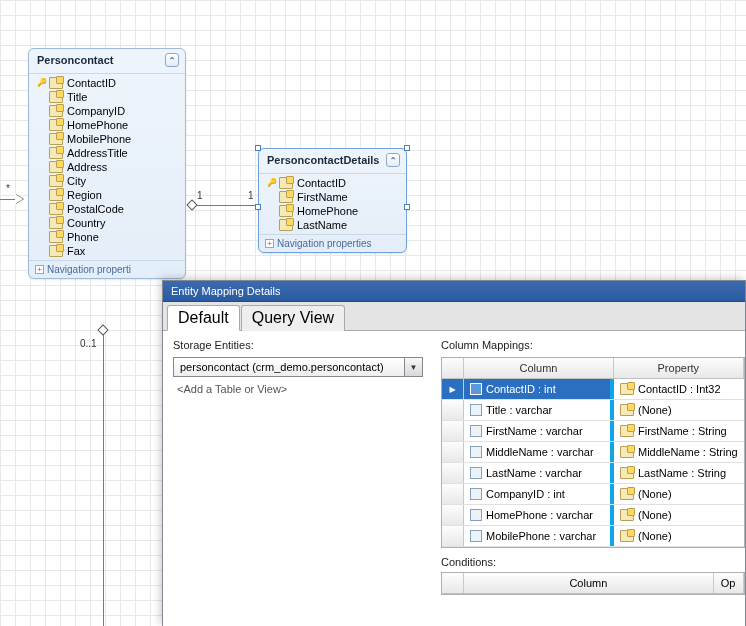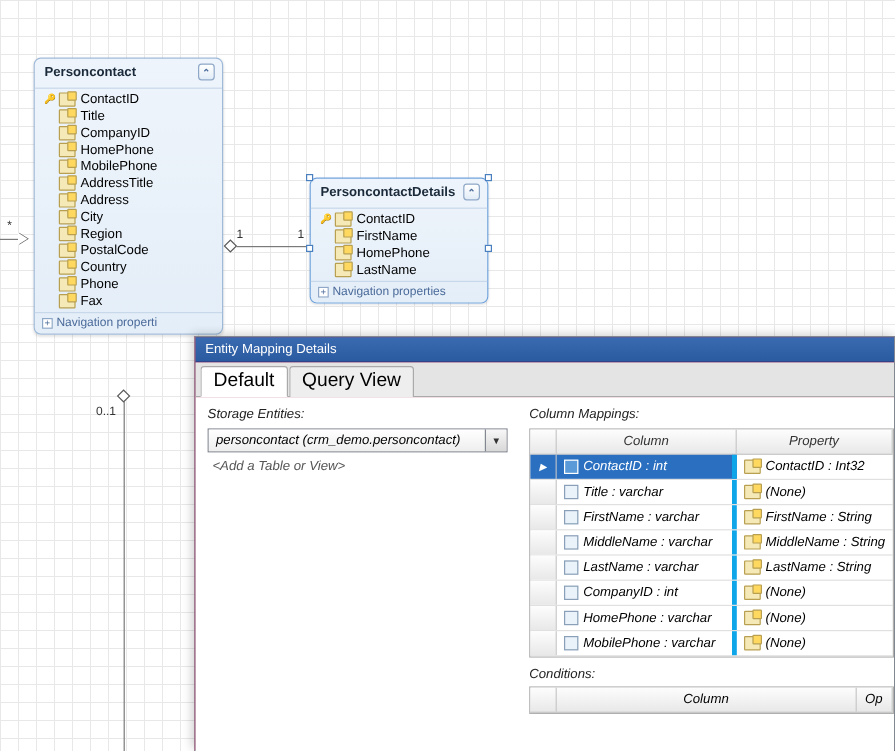--- a/index.html
+++ b/index.html
@@ -121,21 +121,21 @@
     font-size: 10px;
     color: #333;
   }
 
   .panel {
     position: absolute;
     left: 162px;
     top: 280px;
     right: 0;
     bottom: 0;
-    background: #be185d;
+    background: #6d28d9;
     border: 1px solid #828790;
     box-shadow: -2px -2px 8px rgba(0,0,0,0.2);
   }
   .panel-title {
     background: linear-gradient(to bottom, #3a6bb0, #2a5aa0);
     color: #fff;
     padding: 4px 8px;
     font-size: 11px;
     border-bottom: 1px solid #1a4a8a;
   }
@@ -157,21 +157,20 @@
     top: 1px;
     cursor: pointer;
   }
   .tab.active { background: #fff; border-bottom: 1px solid #fff; }
   .panel-body {
     display: flex;
     padding: 8px 10px;
     gap: 18px;
     background: #fff;
     height: calc(100% - 48px);
-    font-style: italic;
   }
   .pleft { flex: 0 0 250px; }
   .pright { flex: 1; display: flex; flex-direction: column; }
   .plabel { margin-bottom: 6px; color: #222; }
   .storage-select {
     display: flex;
     border: 1px solid #828790;
   }
   .storage-select-text {
     flex: 1;

